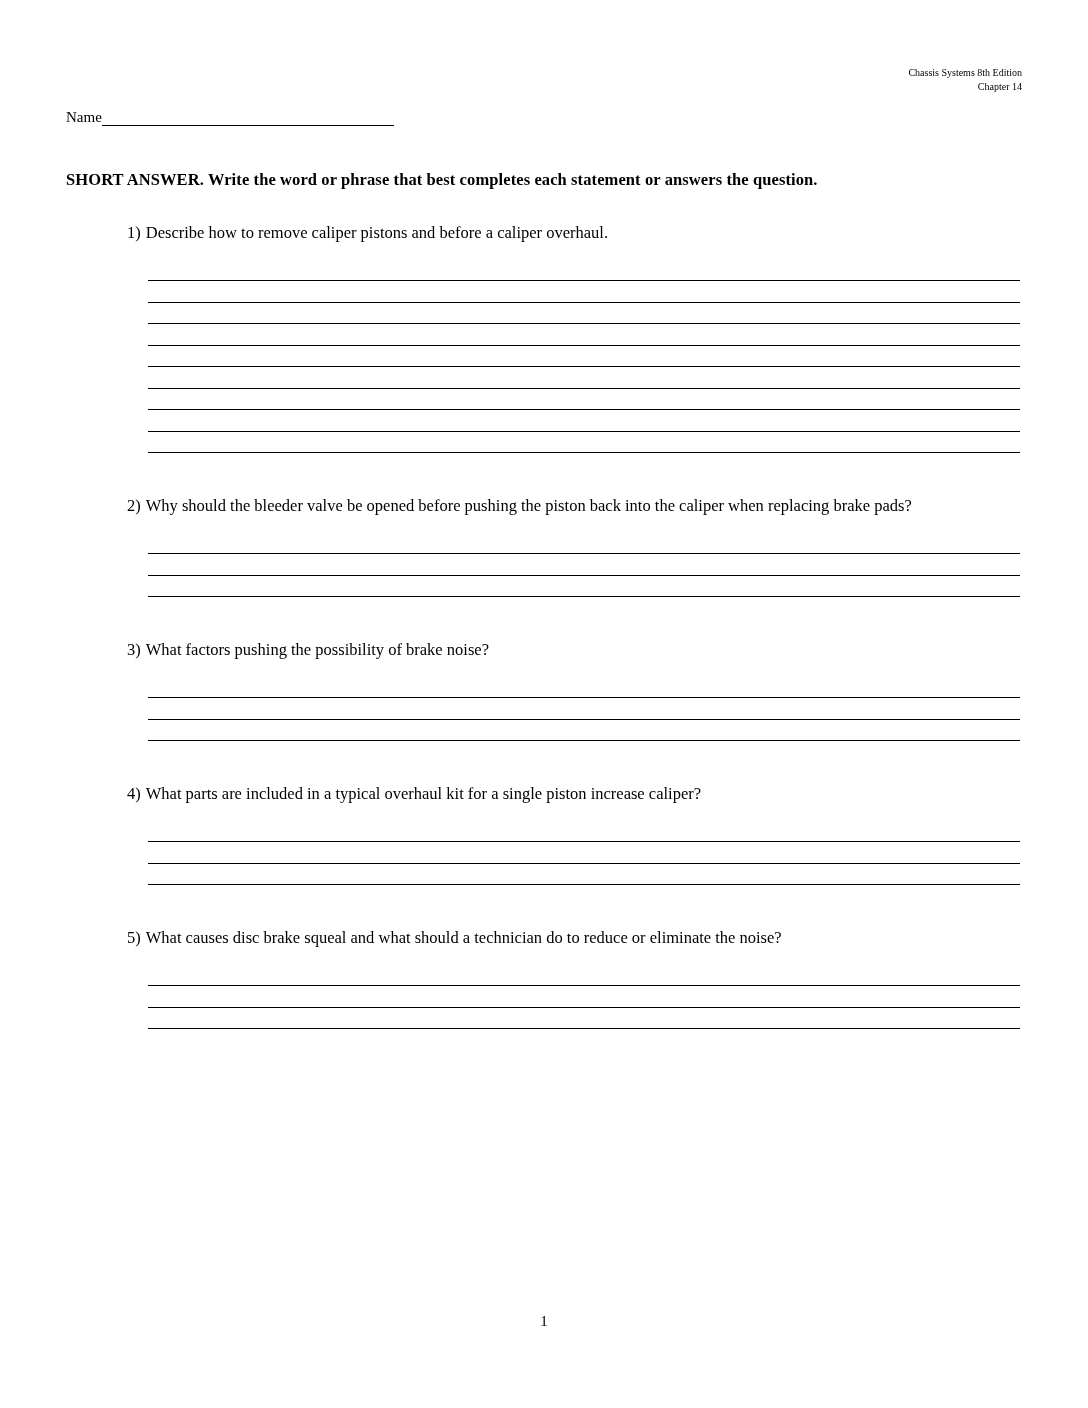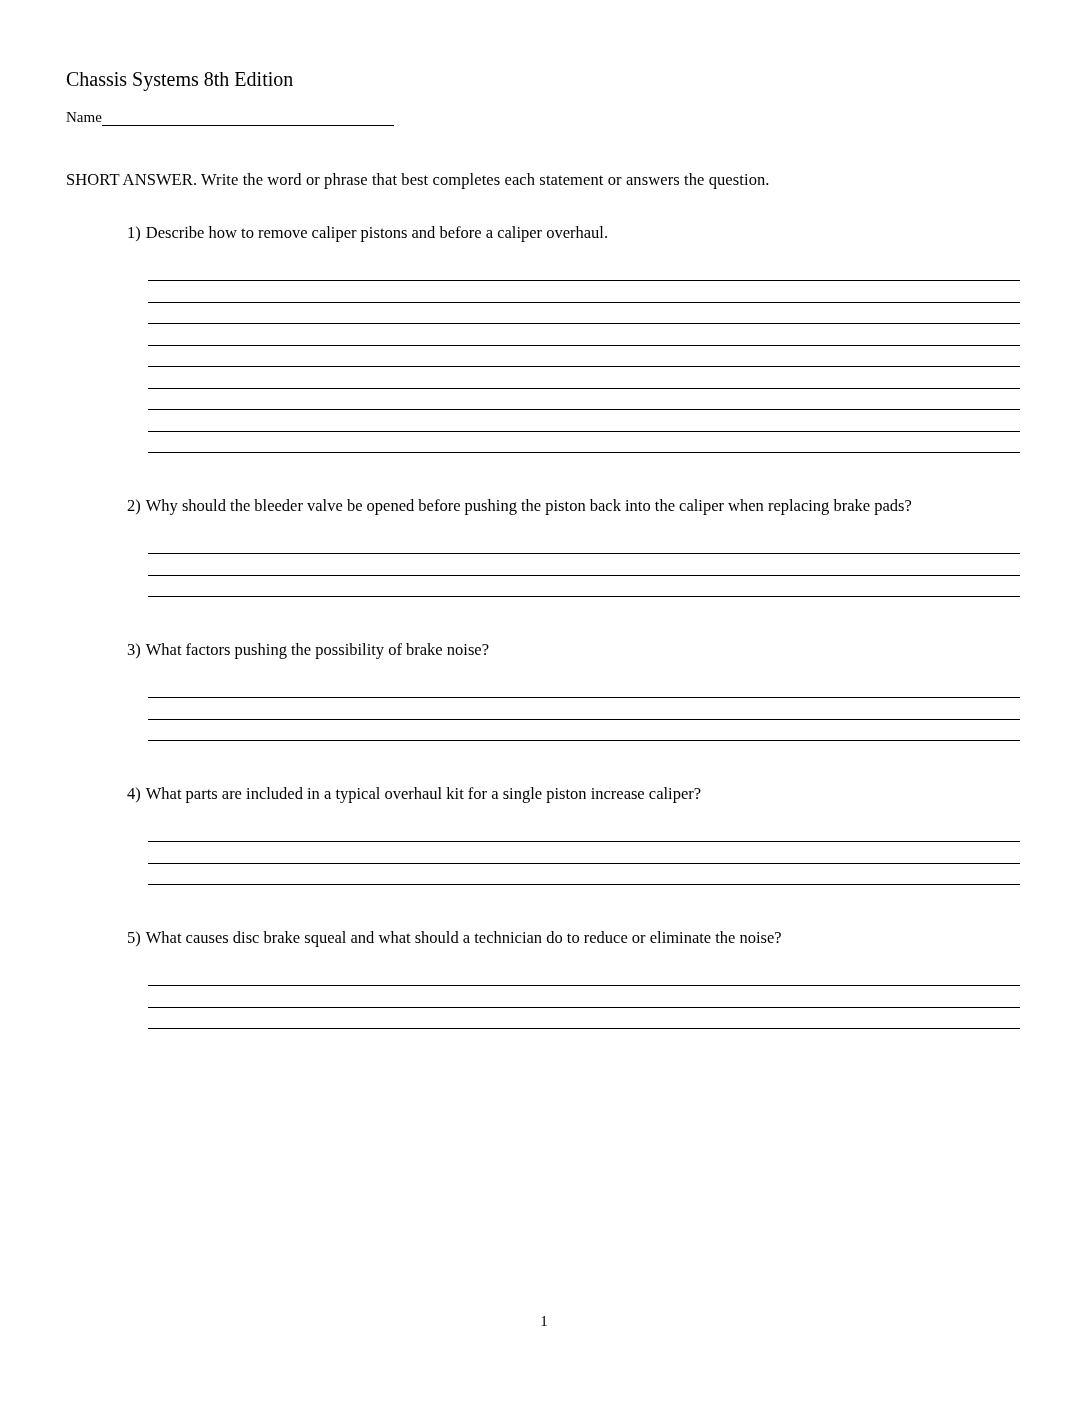--- a/index.html
+++ b/index.html
@@ -12,38 +12,39 @@
     position: relative;
   }
   .page {
     position: relative;
     width: 1088px;
     height: 1408px;
     padding: 66px 66px 0 66px;
     background: #ffffff;
   }
   .doc-header {
-    font-size: 20px;
+    font-size: 10px;
     line-height: 1.35;
+    text-align: right;
   }
   .name-row {
     margin-top: 16px;
     font-size: 15px;
   }
   .name-underline {
     display: inline-block;
     width: 292px;
     border-bottom: 1px solid #000;
     height: 16px;
     vertical-align: bottom;
   }
   .section-heading {
     margin-top: 44px;
     font-size: 16.5px;
-    font-weight: normal;
+    font-weight: bold;
     letter-spacing: 0.1px;
   }
   .questions {
     margin-left: 61px;
     margin-right: 0;
   }
   .question {
     margin-top: 40px;
   }
   .question:first-child {
@@ -80,20 +81,21 @@
     font-size: 15px;
   }
 </style>
 </head>
 <body>
 
 <div class="page">
 
   <div class="doc-header">
     <div>Chassis Systems 8th Edition</div>
+    <div>Chapter 14</div>
   </div>
 
   <div class="name-row">
     <span>Name</span><span class="name-underline"></span>
   </div>
 
   <div class="section-heading">SHORT ANSWER.  Write the word or phrase that best completes each statement or answers the question.</div>
 
   <div class="questions" id="questions">
   <div class="question">

